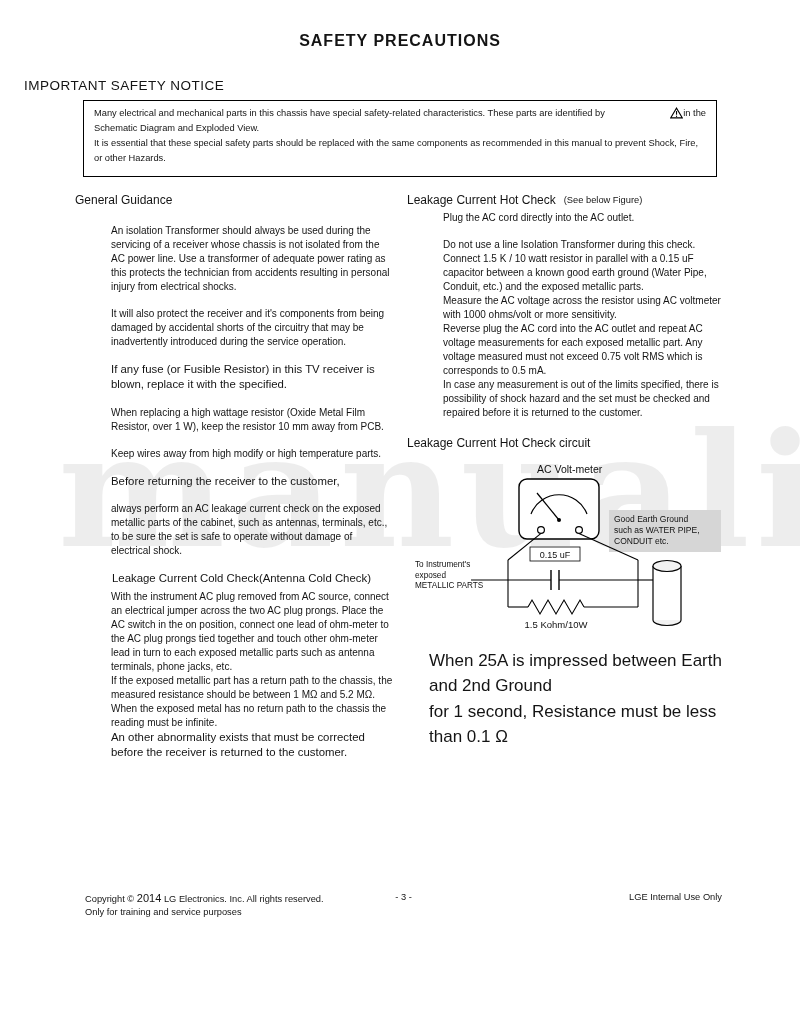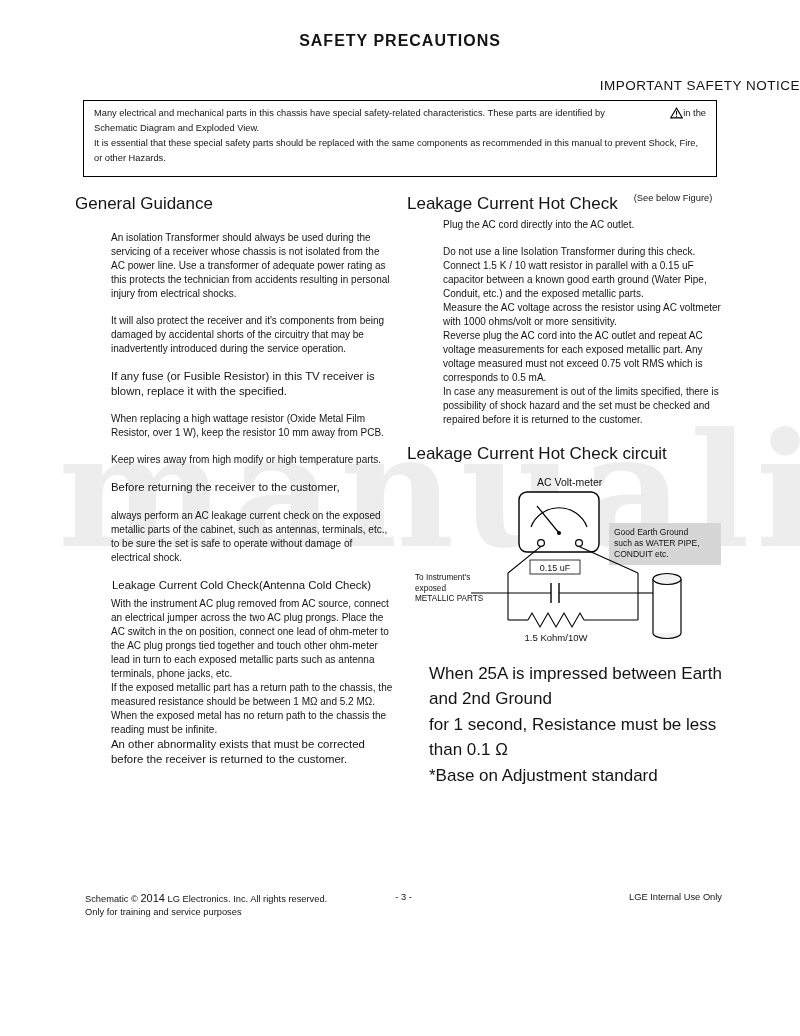--- a/index.html
+++ b/index.html
@@ -24,47 +24,47 @@
     pointer-events:none;
   }
   .content{position:relative;z-index:1;}
   .title{
     margin:0;padding-top:32px;
     text-align:center;
     font-size:16px;font-weight:bold;letter-spacing:1px;
   }
   .notice-heading{
     margin-top:28px;
-    text-align:right;
-    font-size:13.5px;letter-spacing:.5px;
+    text-align:left;
+    font-size:13.5px;letter-spacing:.5px;padding-left:24px;
   }
   .notice-box{
     width:612px;
     margin:7px auto 0;
     border:1px solid #000;
     padding:5px 10px 10px;
     font-size:9.3px;line-height:1.6;
   }
   .notice-row{display:flex;justify-content:space-between;align-items:center;}
   .notice-right{display:inline-flex;align-items:center;gap:0;white-space:nowrap;}
   .warn-icon{display:inline-block;vertical-align:-1px;}
   .cols{
     width:650px;
     margin:16px auto 0;
     display:flex;
     gap:14px;
   }
   .col{width:318px;}
-  .h{font-size:17px;line-height:1.3;margin:0 0 16px;}
+  .h{font-size:12px;line-height:1.3;margin:0 0 16px;}
   .h2{font-size:11.4px;line-height:1.3;margin:0 0 4px;padding-left:37px;}
   .para{margin:0 0 13px;padding-left:36px;}
   .sm{font-size:10px;line-height:1.4;}
   .lg{font-size:11.4px;line-height:1.35;}
   .ln{display:block;}
-  .hrow{display:flex;align-items:flex-start;gap:16px;margin:0 0 3px;}
+  .hrow{display:flex;align-items:center;gap:8px;margin:0 0 3px;}
   .hrow .h{margin:0;}
   .note-sm{font-size:9.3px;}
   .circuit-h{margin:16px 0 8px;}
   .circuit{display:block;margin-left:6px;}
   .circuit text{font-family:"Liberation Sans", sans-serif;fill:#111;}
   .diagram-note{
     margin:10px 0 0 22px;
     font-size:17px;line-height:1.5;
   }
   .footer{
@@ -197,29 +197,28 @@
             <line x1="240" y1="106" x2="240" y2="160" stroke="#000" stroke-width="1.2"></line>
             <line x1="268" y1="106" x2="268" y2="160" stroke="#000" stroke-width="1.2"></line>
             <ellipse cx="254" cy="106" rx="14" ry="5.5" fill="#f2f2f2" stroke="#000" stroke-width="1.2"></ellipse>
             <path d="M 240 160 A 14 5.5 0 0 0 268 160" fill="#f2f2f2" stroke="#000" stroke-width="1.2"></path>
           </g>
         </svg>
 
         <div class="diagram-note">
           <span class="ln">When 25A is impressed between Earth and 2nd Ground</span>
           <span class="ln">for 1 second, Resistance must be less than 0.1 Ω</span>
-          <span class="ln">*Base on Adjustment standard</span>
         </div>
       </div>
     </div>
 
     <div class="footer">
       <div class="f-left">
         <div>
-          <span>Schematic ©</span>
+          <span>Copyright ©</span>
           <span class="f-year">2014</span>
           <span>LG Electronics. Inc. All rights reserved.</span>
         </div>
         <div>Only for training and service purposes</div>
       </div>
       <div class="f-center">- 3 -</div>
       <div class="f-right">LGE Internal Use Only</div>
     </div>
 
   </div>

